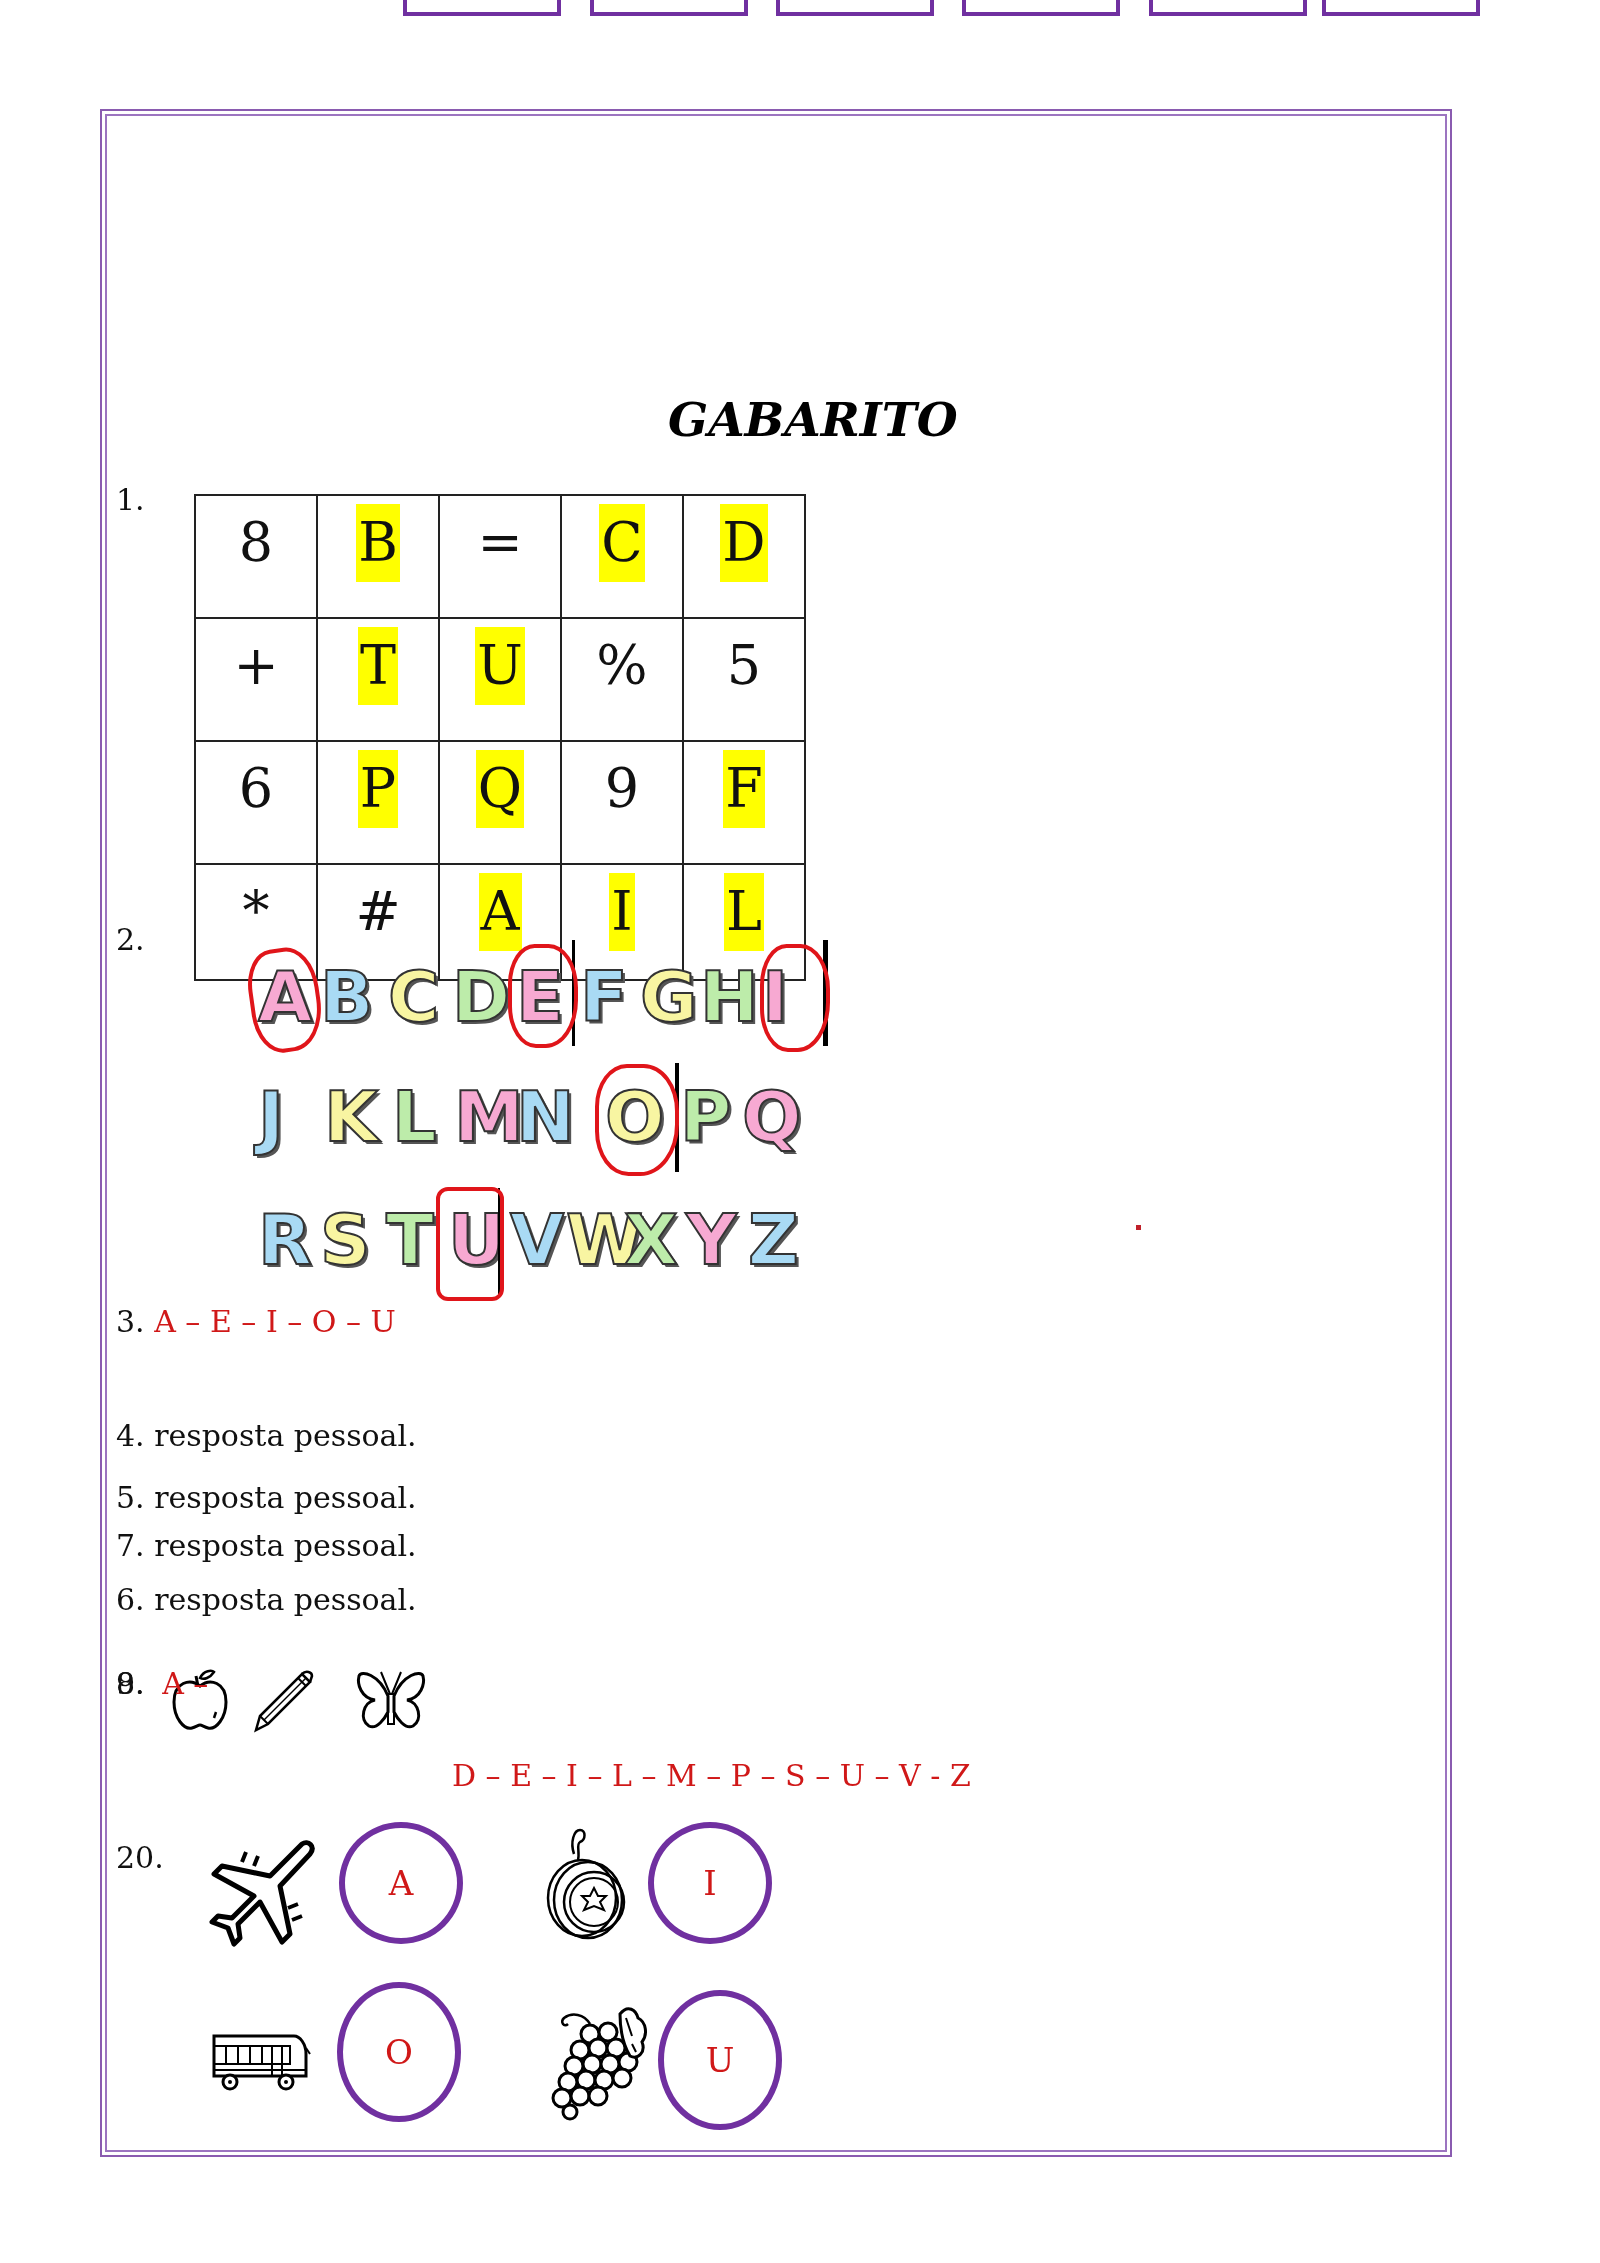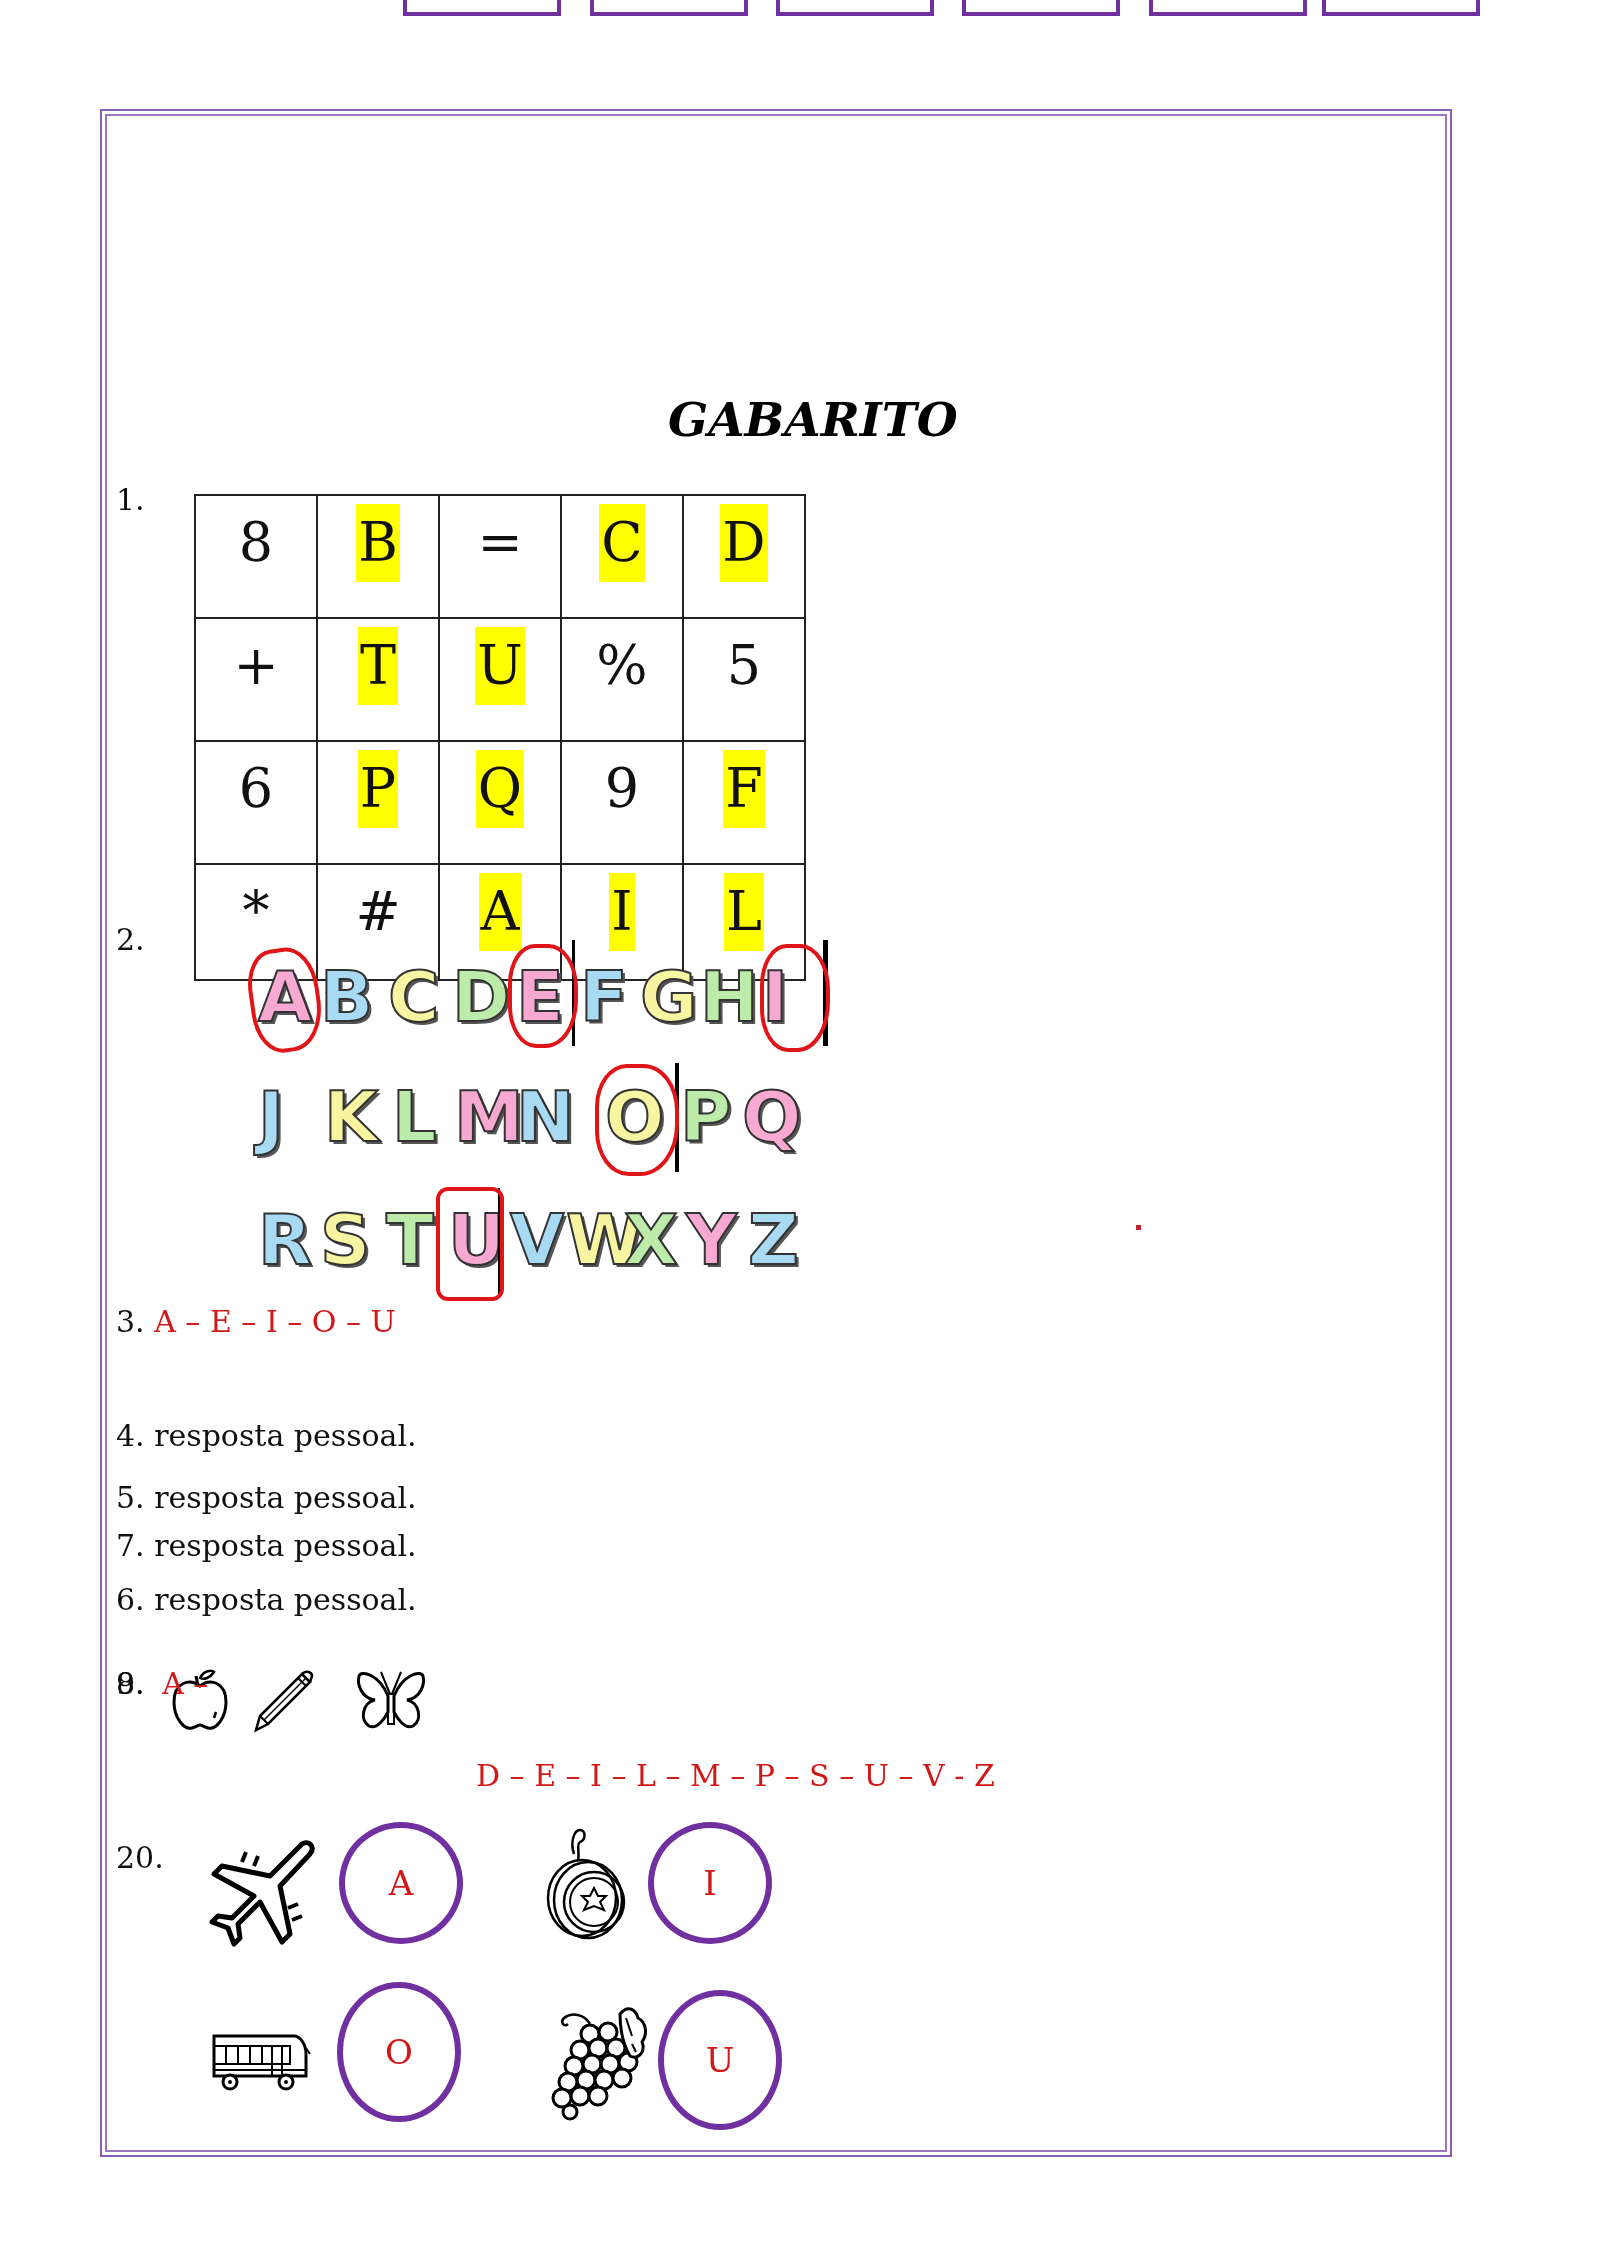--- a/index.html
+++ b/index.html
@@ -175,21 +175,21 @@
   <path d="M33 28 C24 6 6 2 4 8 C2 16 6 30 20 32 C8 34 4 52 14 58 C22 62 30 50 33 44 Z" fill="none" stroke="#000" stroke-width="3"></path>
   <path d="M39 28 C48 6 66 2 68 8 C70 16 66 30 52 32 C64 34 68 52 58 58 C50 62 42 50 39 44 Z" fill="none" stroke="#000" stroke-width="3"></path>
   <rect x="33" y="26" width="6" height="30" fill="none" stroke="#000" stroke-width="2"></rect>
   <path d="M35 26 L26 4 M37 26 L46 4" stroke="#000" stroke-width="2"></path>
 </svg>
 
 <div class="ans-line" style="top:1666px">
   <span>9.</span>
   <span class="red" style="margin-left:8px">A  –</span>
 </div>
-<div class="ans-line red" style="left:476px;top:1758px">D – E – I – L – M – P – S – U – V - Z</div>
+<div class="ans-line red" style="left:452px;top:1758px">D – E – I – L – M – P – S – U – V - Z</div>
 
 <div class="qnum" style="left:116px;top:1840px">20.</div>
 
 <svg style="left:206px;top:1838px" width="110" height="112" viewBox="0 0 110 112">
   <path d="M96 6 C102 2 110 8 104 16 L74 48 L84 96 L76 104 L54 64 L32 86 L34 100 L28 106 L22 90 L6 84 L12 78 L26 80 L48 58 L8 36 L16 28 L64 38 L96 6 Z" fill="none" stroke="#000" stroke-width="5" stroke-linejoin="round"></path>
   <path d="M36 24 L40 14 M48 28 L52 18 M82 70 L92 66 M86 82 L96 78" stroke="#000" stroke-width="4"></path>
 </svg>
 <div class="circle" style="left:339px;top:1822px;width:124px;height:122px">
   <span>A</span>
 </div>

